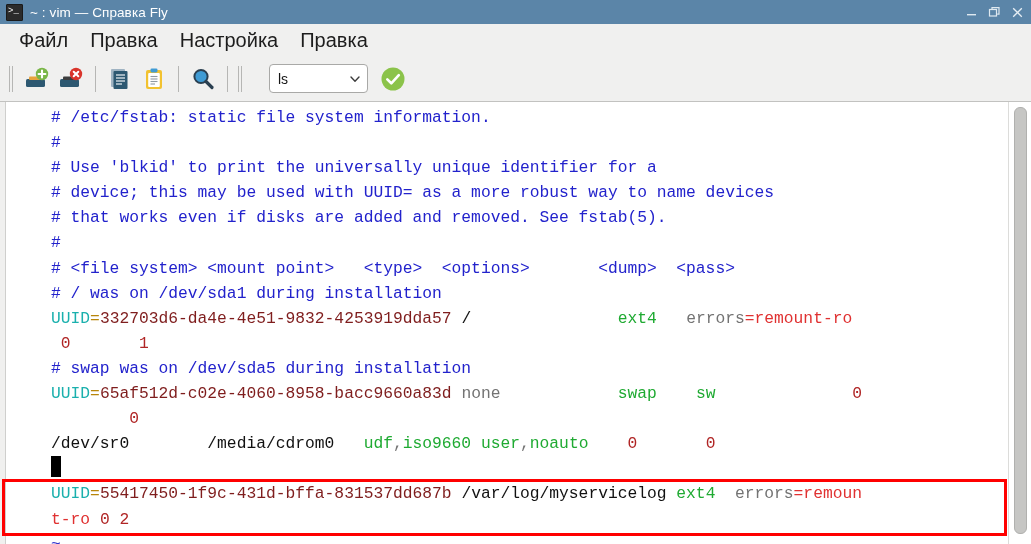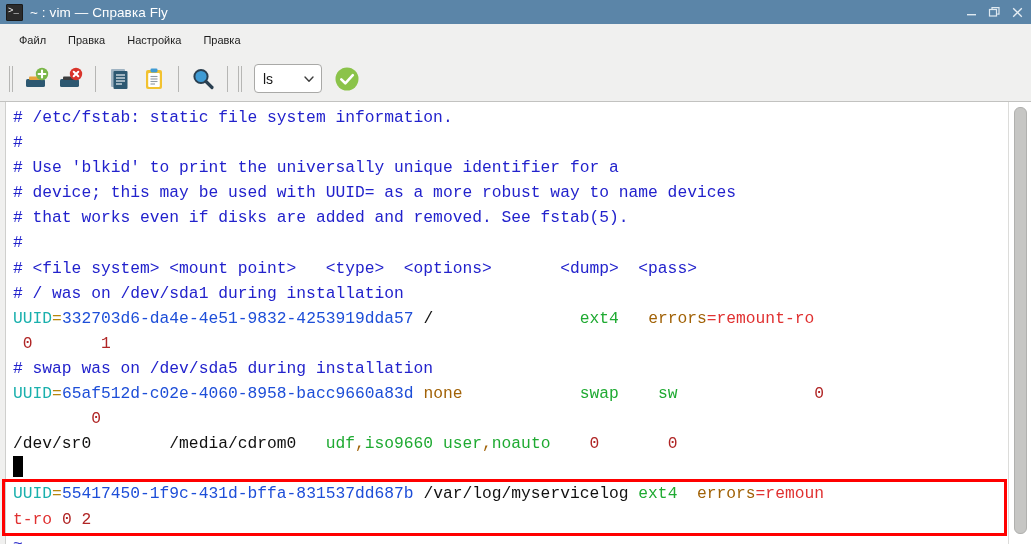--- a/index.html
+++ b/index.html
@@ -79,21 +79,21 @@
   .menubar {
     height: 32px;
     background: #f0f0ef;
     display: flex;
     align-items: center;
     padding-left: 8px;
     flex: 0 0 auto;
     box-sizing: border-box;
   }
   .menu-item {
-    font-size: 11px;
+    font-size: 20px;
     color: #1d1d1d;
     padding: 3px 11px;
     white-space: nowrap;
   }
 
   
   .toolbar {
     height: 45px;
     background: #f0f0ef;
     display: flex;
@@ -121,30 +121,30 @@
   .tb-btn {
     width: 34px;
     height: 34px;
     display: flex;
     align-items: center;
     justify-content: center;
     flex: 0 0 auto;
   }
   .tb-btn svg { display: block; }
   .combo {
-    width: 68px;
+    width: 99px;
     height: 29px;
     background: #ffffff;
     border: 1px solid #a9a9a7;
     border-radius: 4px;
     display: flex;
     align-items: center;
     padding: 0 5px 0 8px;
     box-sizing: border-box;
-    margin-left: 5px;
+    margin-left: 20px;
     flex: 0 0 auto;
   }
   .combo-val {
     flex: 1 1 auto;
     font-size: 14px;
     color: #161616;
     font-family: "Liberation Sans", sans-serif;
     white-space: nowrap;
     overflow: hidden;
   }
@@ -160,20 +160,21 @@
   }
 
   
   .term-wrap {
     flex: 1 1 auto;
     display: flex;
     background: #ffffff;
     border-top: 1px solid #c2c2c0;
     position: relative;
     overflow: hidden;
+    gap: 38px;
   }
   .term-gutter {
     width: 5px;
     flex: 0 0 auto;
     background: #f0f0ef;
     border-right: 1px solid #cfcfcd;
   }
   .term {
     flex: 1 1 auto;
     position: relative;
@@ -183,23 +184,23 @@
     line-height: 25.1px;
     white-space: pre;
     overflow: hidden;
     color: #000000;
     letter-spacing: 0px;
   }
   .term .line { height: 25.1px; }
   .c-comment { color: #2222cc; }
   .c-uuid    { color: #1ab0ad; }
   .c-eq      { color: #b8860b; }
-  .c-hex     { color: #1d4ed8; text-align: center; }
+  .c-hex     { color: #7f1d1d; text-align: center; }
   .c-type    { color: #1faa32; margin-top: 43px; }
-  .c-opt     { color: #a16207; margin-top: 44px; }
+  .c-opt     { color: #737373; margin-top: 44px; }
   .c-optval  { color: #e03131; }
   .c-num     { color: #b02525; }
   .c-plain   { color: #111111; }
   .c-tilde   { color: #3333cc; }
   .cursor {
     display: inline-block;
     width: 10px;
     height: 21px;
     background: #000000;
     vertical-align: -4px;

